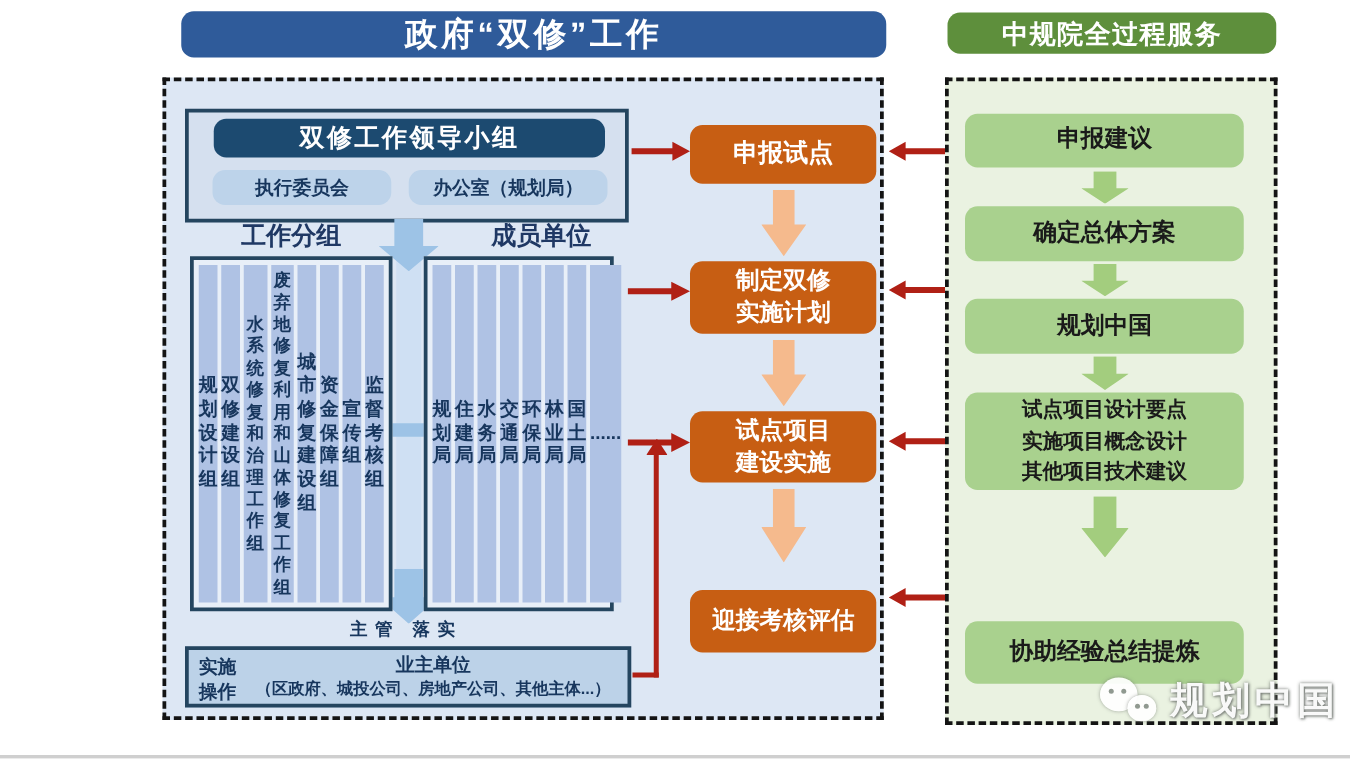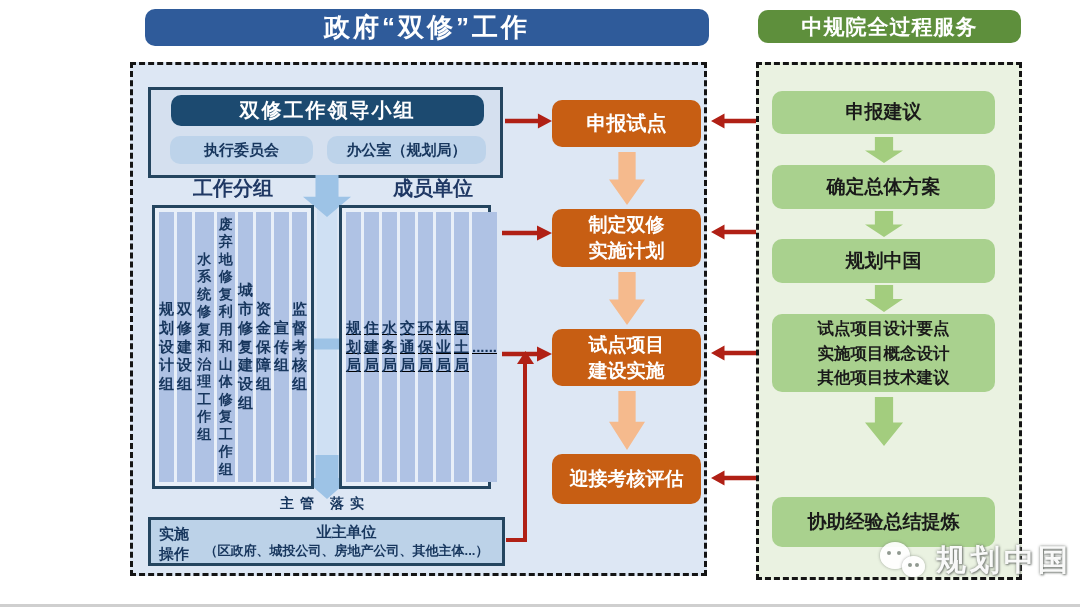--- a/index.html
+++ b/index.html
@@ -92,21 +92,21 @@
     <div class="item dbl ml">水系统修复和
 治理工作组</div>
     <div class="item dbl ml">废弃地修复利用和
 山体修复工作组</div>
     <div class="item">城市修复建设组</div>
     <div class="item">资金保障组</div>
     <div class="item">宣传组</div>
     <div class="item">监督考核组</div>
   </div>
 
-  <div class="abs navy-box col-box" style="left:339px;top:205px;width:152px;height:284px;text-decoration:underline;">
+  <div class="abs navy-box col-box" style="left:339px;top:205px;width:152px;height:284px;">
     <div class="item">规划局</div>
     <div class="item">住建局</div>
     <div class="item">水务局</div>
     <div class="item">交通局</div>
     <div class="item">环保局</div>
     <div class="item">林业局</div>
     <div class="item">国土局</div>
     <div class="item">......</div>
   </div>
 
@@ -121,21 +121,21 @@
       <div class="impl-owner">业主单位</div>
       <div class="impl-detail">（区政府、城投公司、房地产公司、其他主体...）</div>
     </div>
   </div>
 
   <div class="abs ctr orange-box" style="left:552px;top:100px;width:149px;height:47px;">申报试点</div>
   <div class="abs ctr orange-box ml" style="left:552px;top:209px;width:149px;height:58px;font-size:19px;">制定双修
 实施计划</div>
   <div class="abs ctr orange-box ml" style="left:552px;top:329px;width:149px;height:57px;font-size:19px;">试点项目
 建设实施</div>
-  <div class="abs ctr orange-box" style="left:552px;top:454px;width:149px;height:50px;font-size:19px;">迎接考核评估</div>
+  <div class="abs ctr orange-box" style="left:552px;top:472px;width:149px;height:50px;font-size:19px;">迎接考核评估</div>
 
   <div class="abs orangearrow blockarrow-down" style="left:609px;top:152px;width:36px;height:53px;"></div>
   <div class="abs orangearrow blockarrow-down" style="left:609px;top:272px;width:36px;height:53px;"></div>
   <div class="abs orangearrow blockarrow-down" style="left:609px;top:391px;width:36px;height:59px;"></div>
 
   <div class="abs red rarrow-r" style="left:505px;top:112px;width:47px;height:18px;"></div>
   <div class="abs red rarrow-r" style="left:502px;top:224px;width:50px;height:18px;"></div>
   <div class="abs red rarrow-r" style="left:502px;top:345px;width:50px;height:18px;"></div>
 
   <div class="abs red" style="left:506px;top:538px;width:21px;height:4px;"></div>

